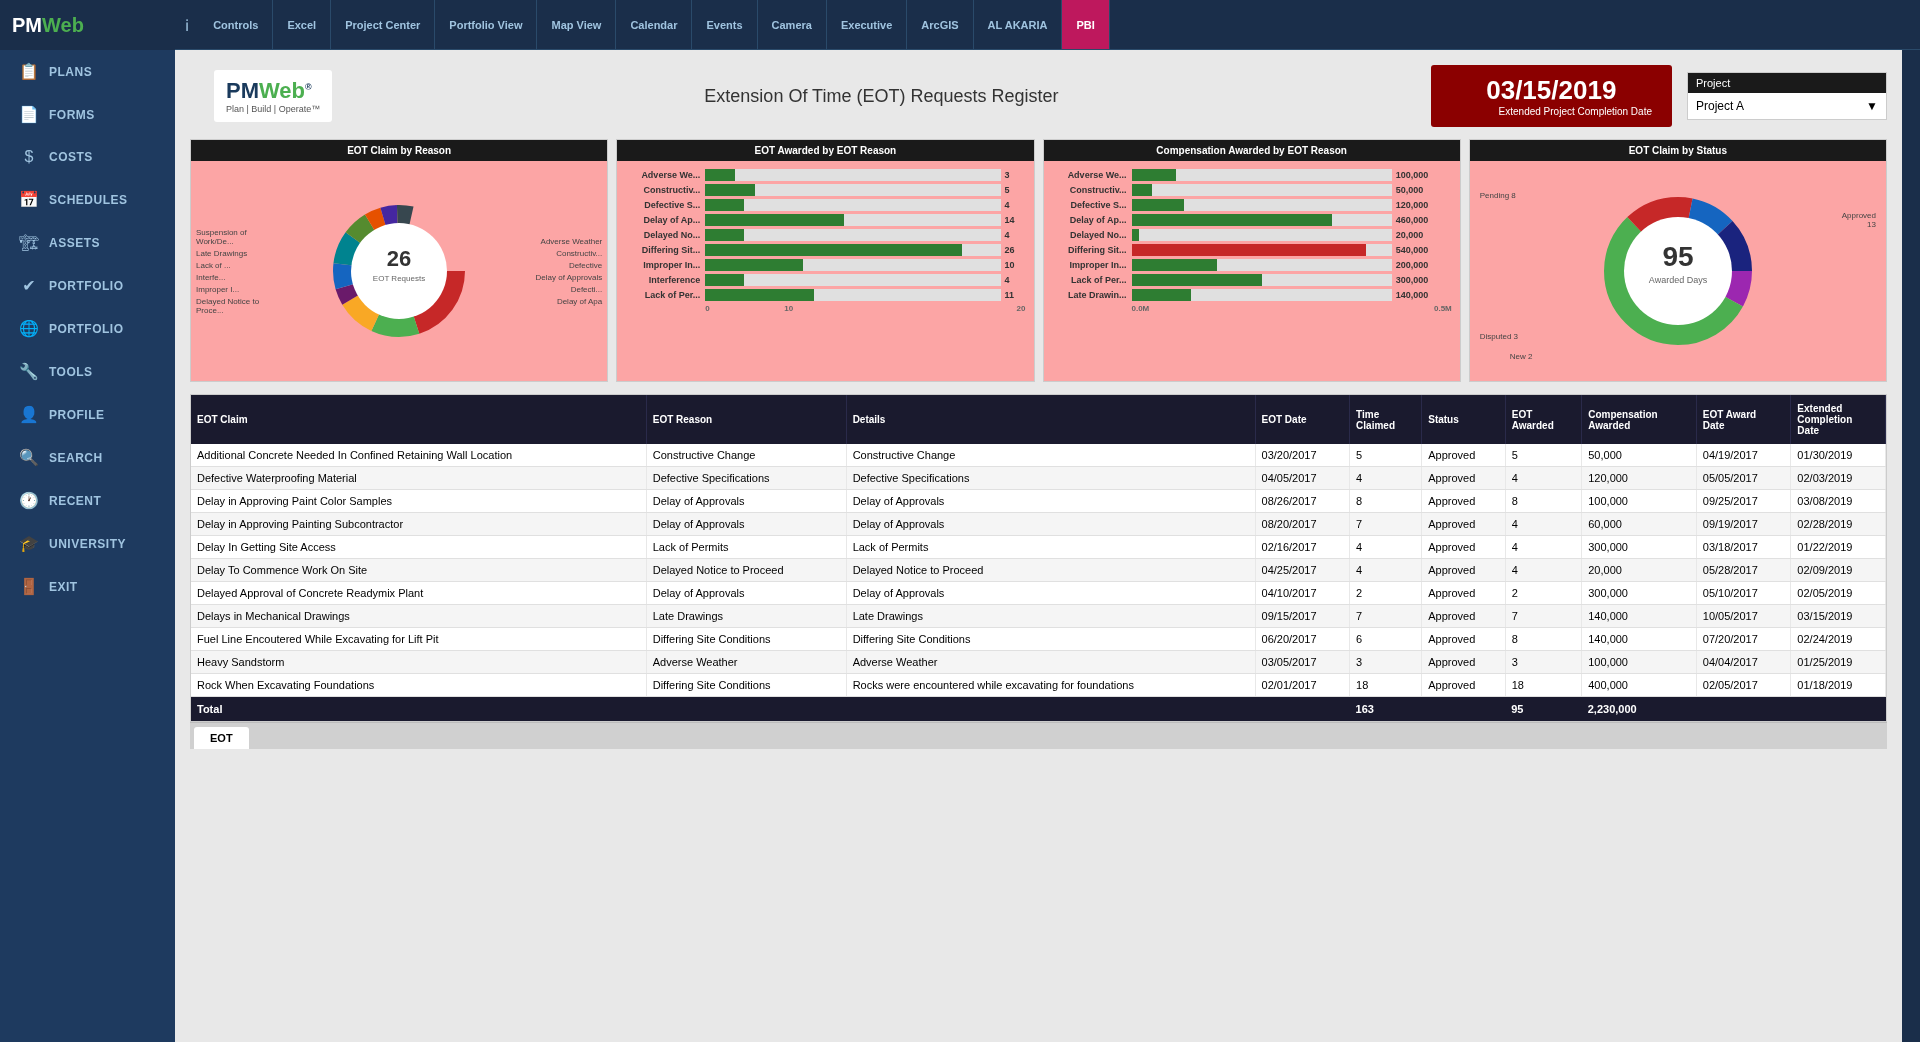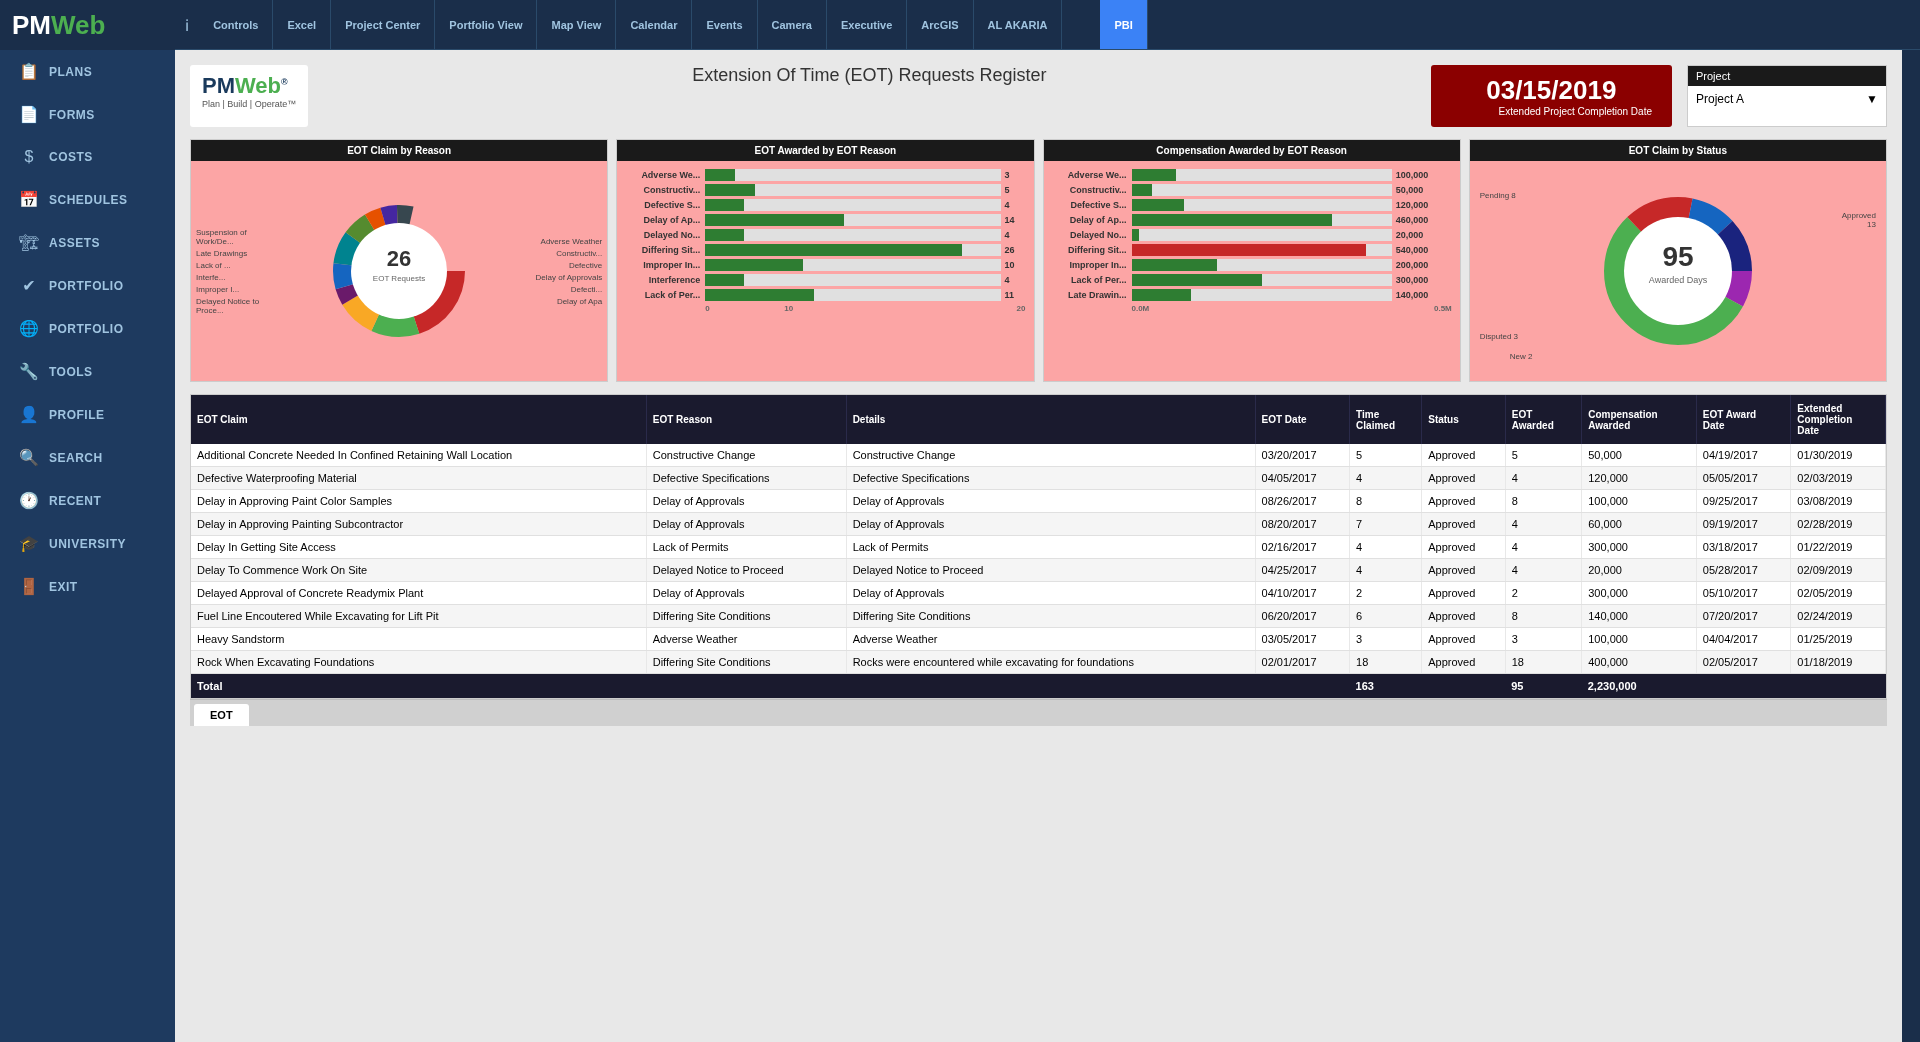--- a/index.html
+++ b/index.html
@@ -13,21 +13,21 @@
       flex-direction: column;
       flex-shrink: 0;
     }
     #sidebar .logo-area {
       background: #1a2e4a;
       padding: 10px 12px;
       display: flex;
       align-items: center;
       height: 50px;
     }
-    .logo-text { color: white; font-size: 26px; font-weight: bold; }
+    .logo-text { color: white; font-size: 20px; font-weight: bold; }
     .logo-text span { color: #4caf50; }
     .sidebar-nav { flex: 1; }
     .sidebar-item {
       display: flex;
       align-items: center;
       padding: 12px 16px;
       color: #a0c4e0;
       cursor: pointer;
       border-left: 3px solid transparent;
       gap: 10px;
@@ -57,34 +57,36 @@
       padding: 0 14px;
       color: #a0c4e0;
       font-size: 11px;
       font-weight: 600;
       height: 100%;
       display: flex;
       align-items: center;
       cursor: pointer;
       border-right: 1px solid #2a4a6a;
     }
-    .nav-item.active { background: #3b82f6; color: white; margin-left: 38px; }
+    .nav-item.active { background: #be185d; color: white; }
 
     
     .dashboard-content {
       padding: 15px;
       background: #e8e8e8;
       min-height: 100%;
     }
 
     
     .header-row {
       display: flex;
+      align-items: center;
       margin-bottom: 12px;
       gap: 15px;
+      margin-left: 24px;
     }
     .pmweb-logo-area {
       background: white;
       padding: 8px 12px;
       border-radius: 3px;
     }
     .pmweb-title {
       font-size: 22px;
       font-weight: bold;
       color: #1a3a5c;
@@ -669,20 +671,32 @@
       <td>Delay of Approvals</td>
       <td>04/10/2017</td>
       <td>2</td>
       <td>Approved</td>
       <td>2</td>
       <td>300,000</td>
       <td>05/10/2017</td>
       <td>02/05/2019</td>
     </tr>
             <tr>
+      <td>Delays in Mechanical Drawings</td>
+      <td>Late Drawings</td>
+      <td>Late Drawings</td>
+      <td>09/15/2017</td>
+      <td>7</td>
+      <td>Approved</td>
+      <td>7</td>
+      <td>140,000</td>
+      <td>10/05/2017</td>
+      <td>03/15/2019</td>
+    </tr>
+            <tr>
       <td>Fuel Line Encoutered While Excavating for Lift Pit</td>
       <td>Differing Site Conditions</td>
       <td>Differing Site Conditions</td>
       <td>06/20/2017</td>
       <td>6</td>
       <td>Approved</td>
       <td>8</td>
       <td>140,000</td>
       <td>07/20/2017</td>
       <td>02/24/2019</td>

